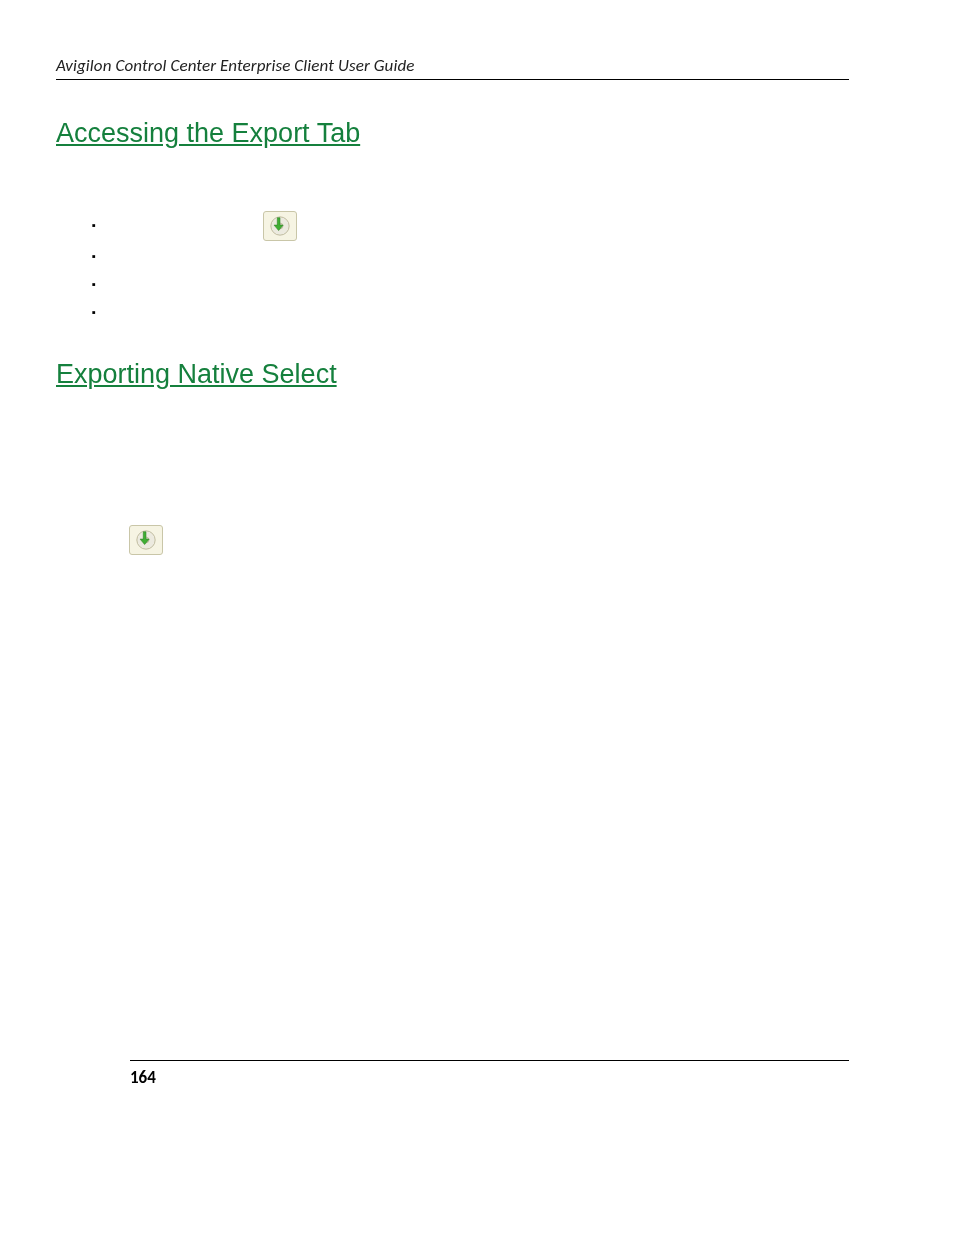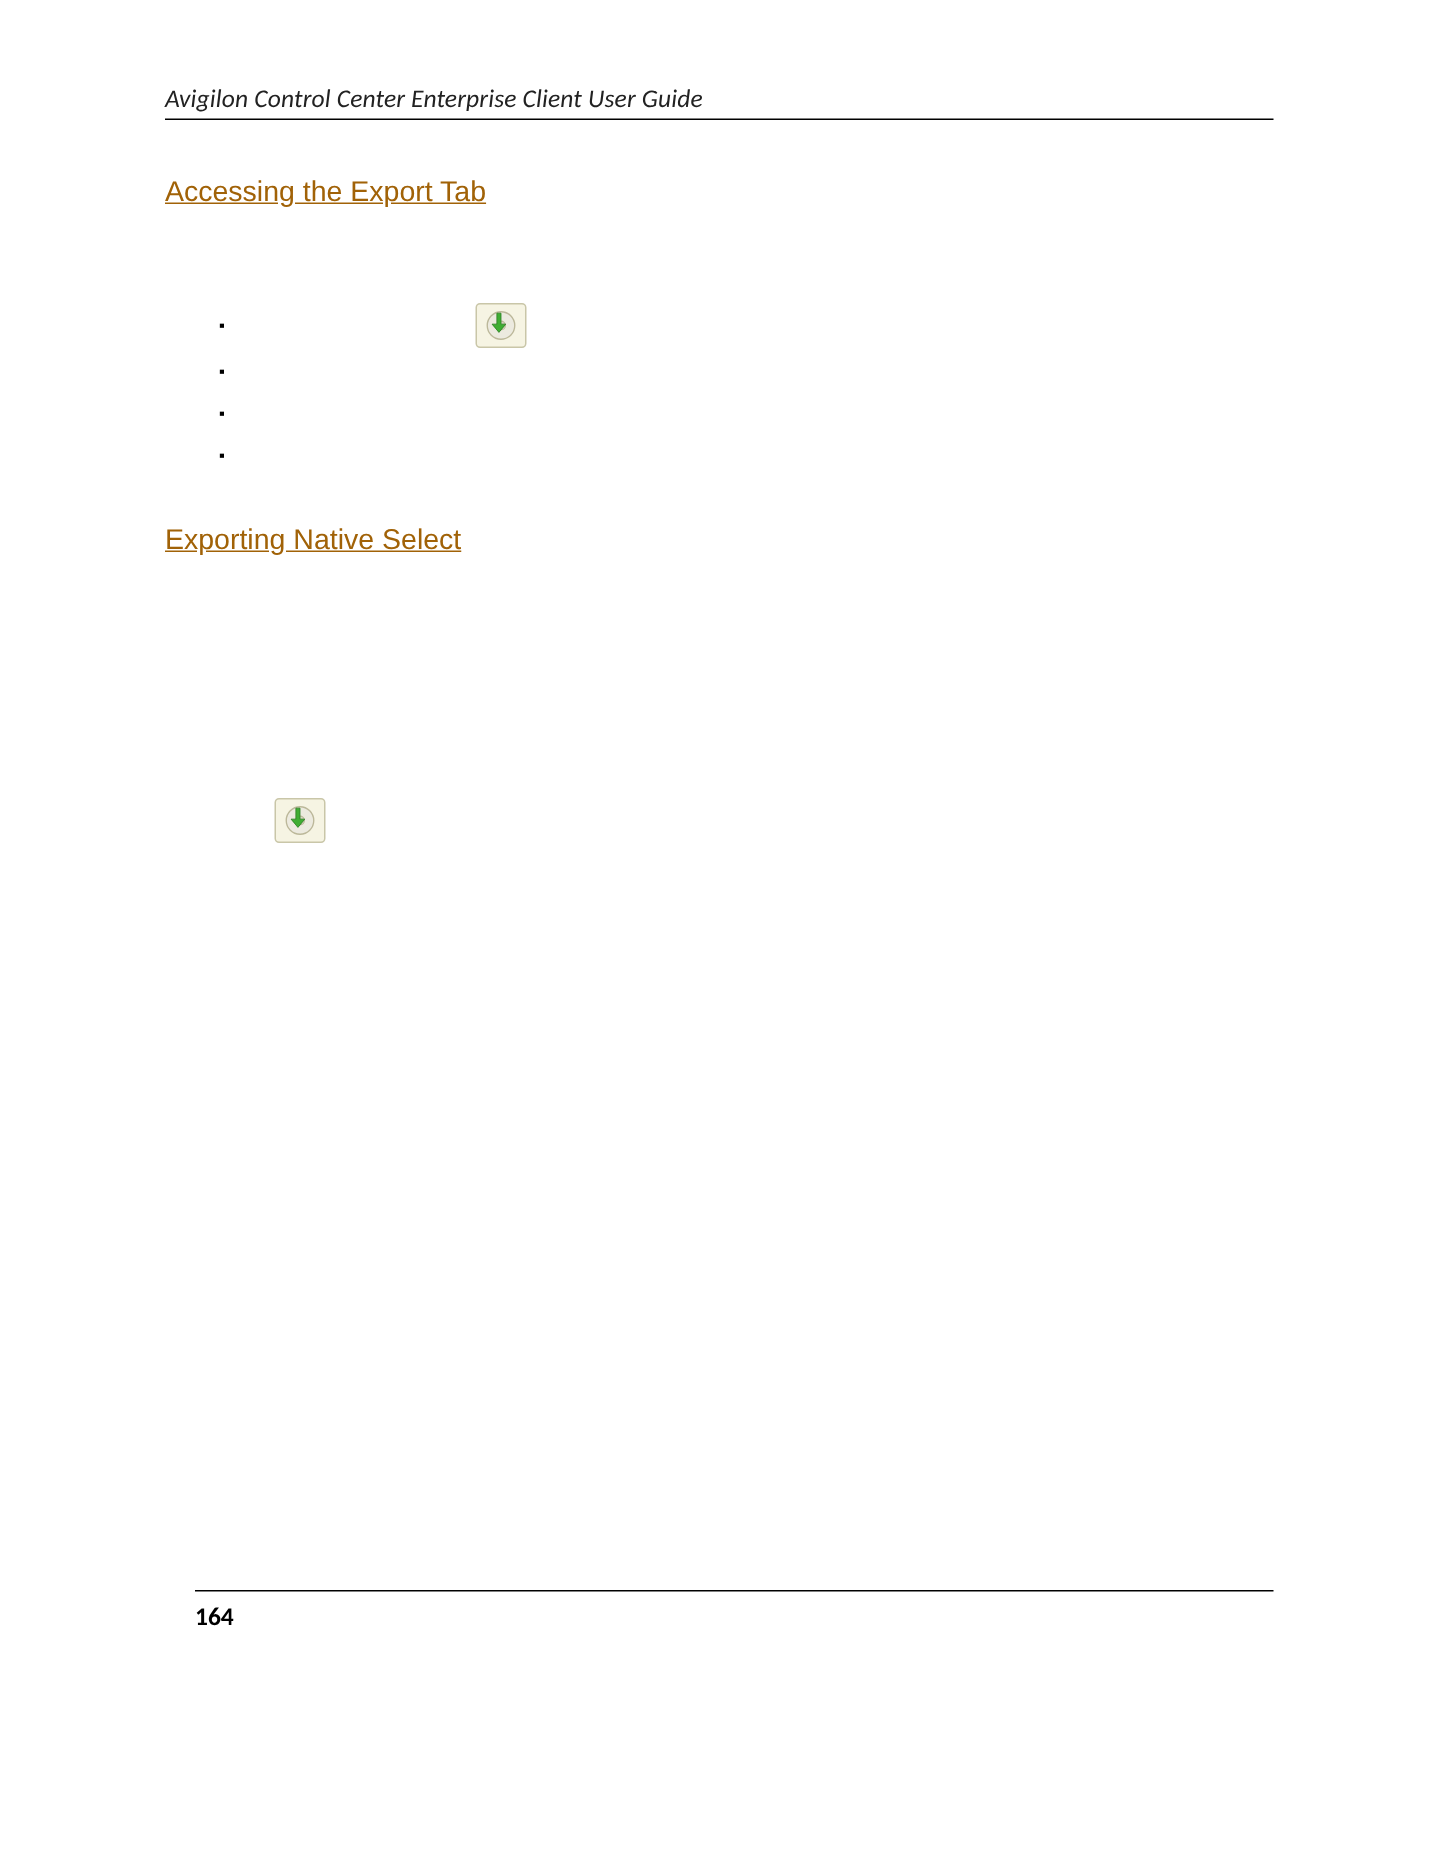--- a/index.html
+++ b/index.html
@@ -1,20 +1,20 @@
 <!DOCTYPE html>
 <html><head>
   <meta charset="utf-8">
   <style>
     * { box-sizing: border-box; margin: 0; padding: 0; }
     html, body { width: 954px; height: 1235px; background: #fff; font-family: "Calibri", "Segoe UI", Arial, sans-serif; color: #111; }
-    .page { position: relative; width: 954px; height: 1143px; padding: 55px 105px 50px 110px; }
+    .page { position: relative; width: 954px; height: 1143px; padding: 55px 105px 50px 56px; }
     .running-head { font-style: italic; font-size: 17px; color: #222; margin-bottom: 3px; letter-spacing: 0.1px; }
     .hr-top { border: none; border-top: 1.5px solid #000; margin-bottom: 38px; }
-    .h2 { font-family: Arial, "Helvetica Neue", sans-serif; font-weight: 400; font-size: 19px; text-decoration: underline; color: #a16207; margin-bottom: 28px; }
+    .h2 { font-family: Arial, "Helvetica Neue", sans-serif; font-weight: 400; font-size: 27px; text-decoration: underline; color: #15803d; margin-bottom: 28px; }
     .para { font-size: 18px; color: #fff; line-height: 1.35; margin-bottom: 8px; }
     .bullets { list-style: none; padding-left: 36px; margin-top: 6px; margin-bottom: 32px; }
     .bullets li { position: relative; font-size: 18px; color: #fff; line-height: 1.55; padding-left: 22px; min-height: 28px; display: flex; align-items: center; }
     .bullets li::before { content: "▪"; position: absolute; left: 0; top: 50%; transform: translateY(-50%); color: #000; font-size: 11px; }
     .icon-export { display: inline-flex; align-items: center; justify-content: center; width: 34px; height: 30px; background: #f6f4e3; border: 1px solid #c9c6a8; border-radius: 3px; margin: 0 3px; vertical-align: middle; }
     .icon-export svg { width: 22px; height: 22px; }
     .steps { list-style: none; padding-left: 36px; margin-top: 10px; }
     .steps li { font-size: 18px; color: #fff; line-height: 1.5; margin-bottom: 8px; min-height: 30px; display: flex; align-items: center; }
     .footer { position: absolute; left: 110px; right: 105px; bottom: 55px; margin-left: 20px; }
     .hr-bottom { border: none; border-top: 1.5px solid #000; margin-bottom: 6px; }

